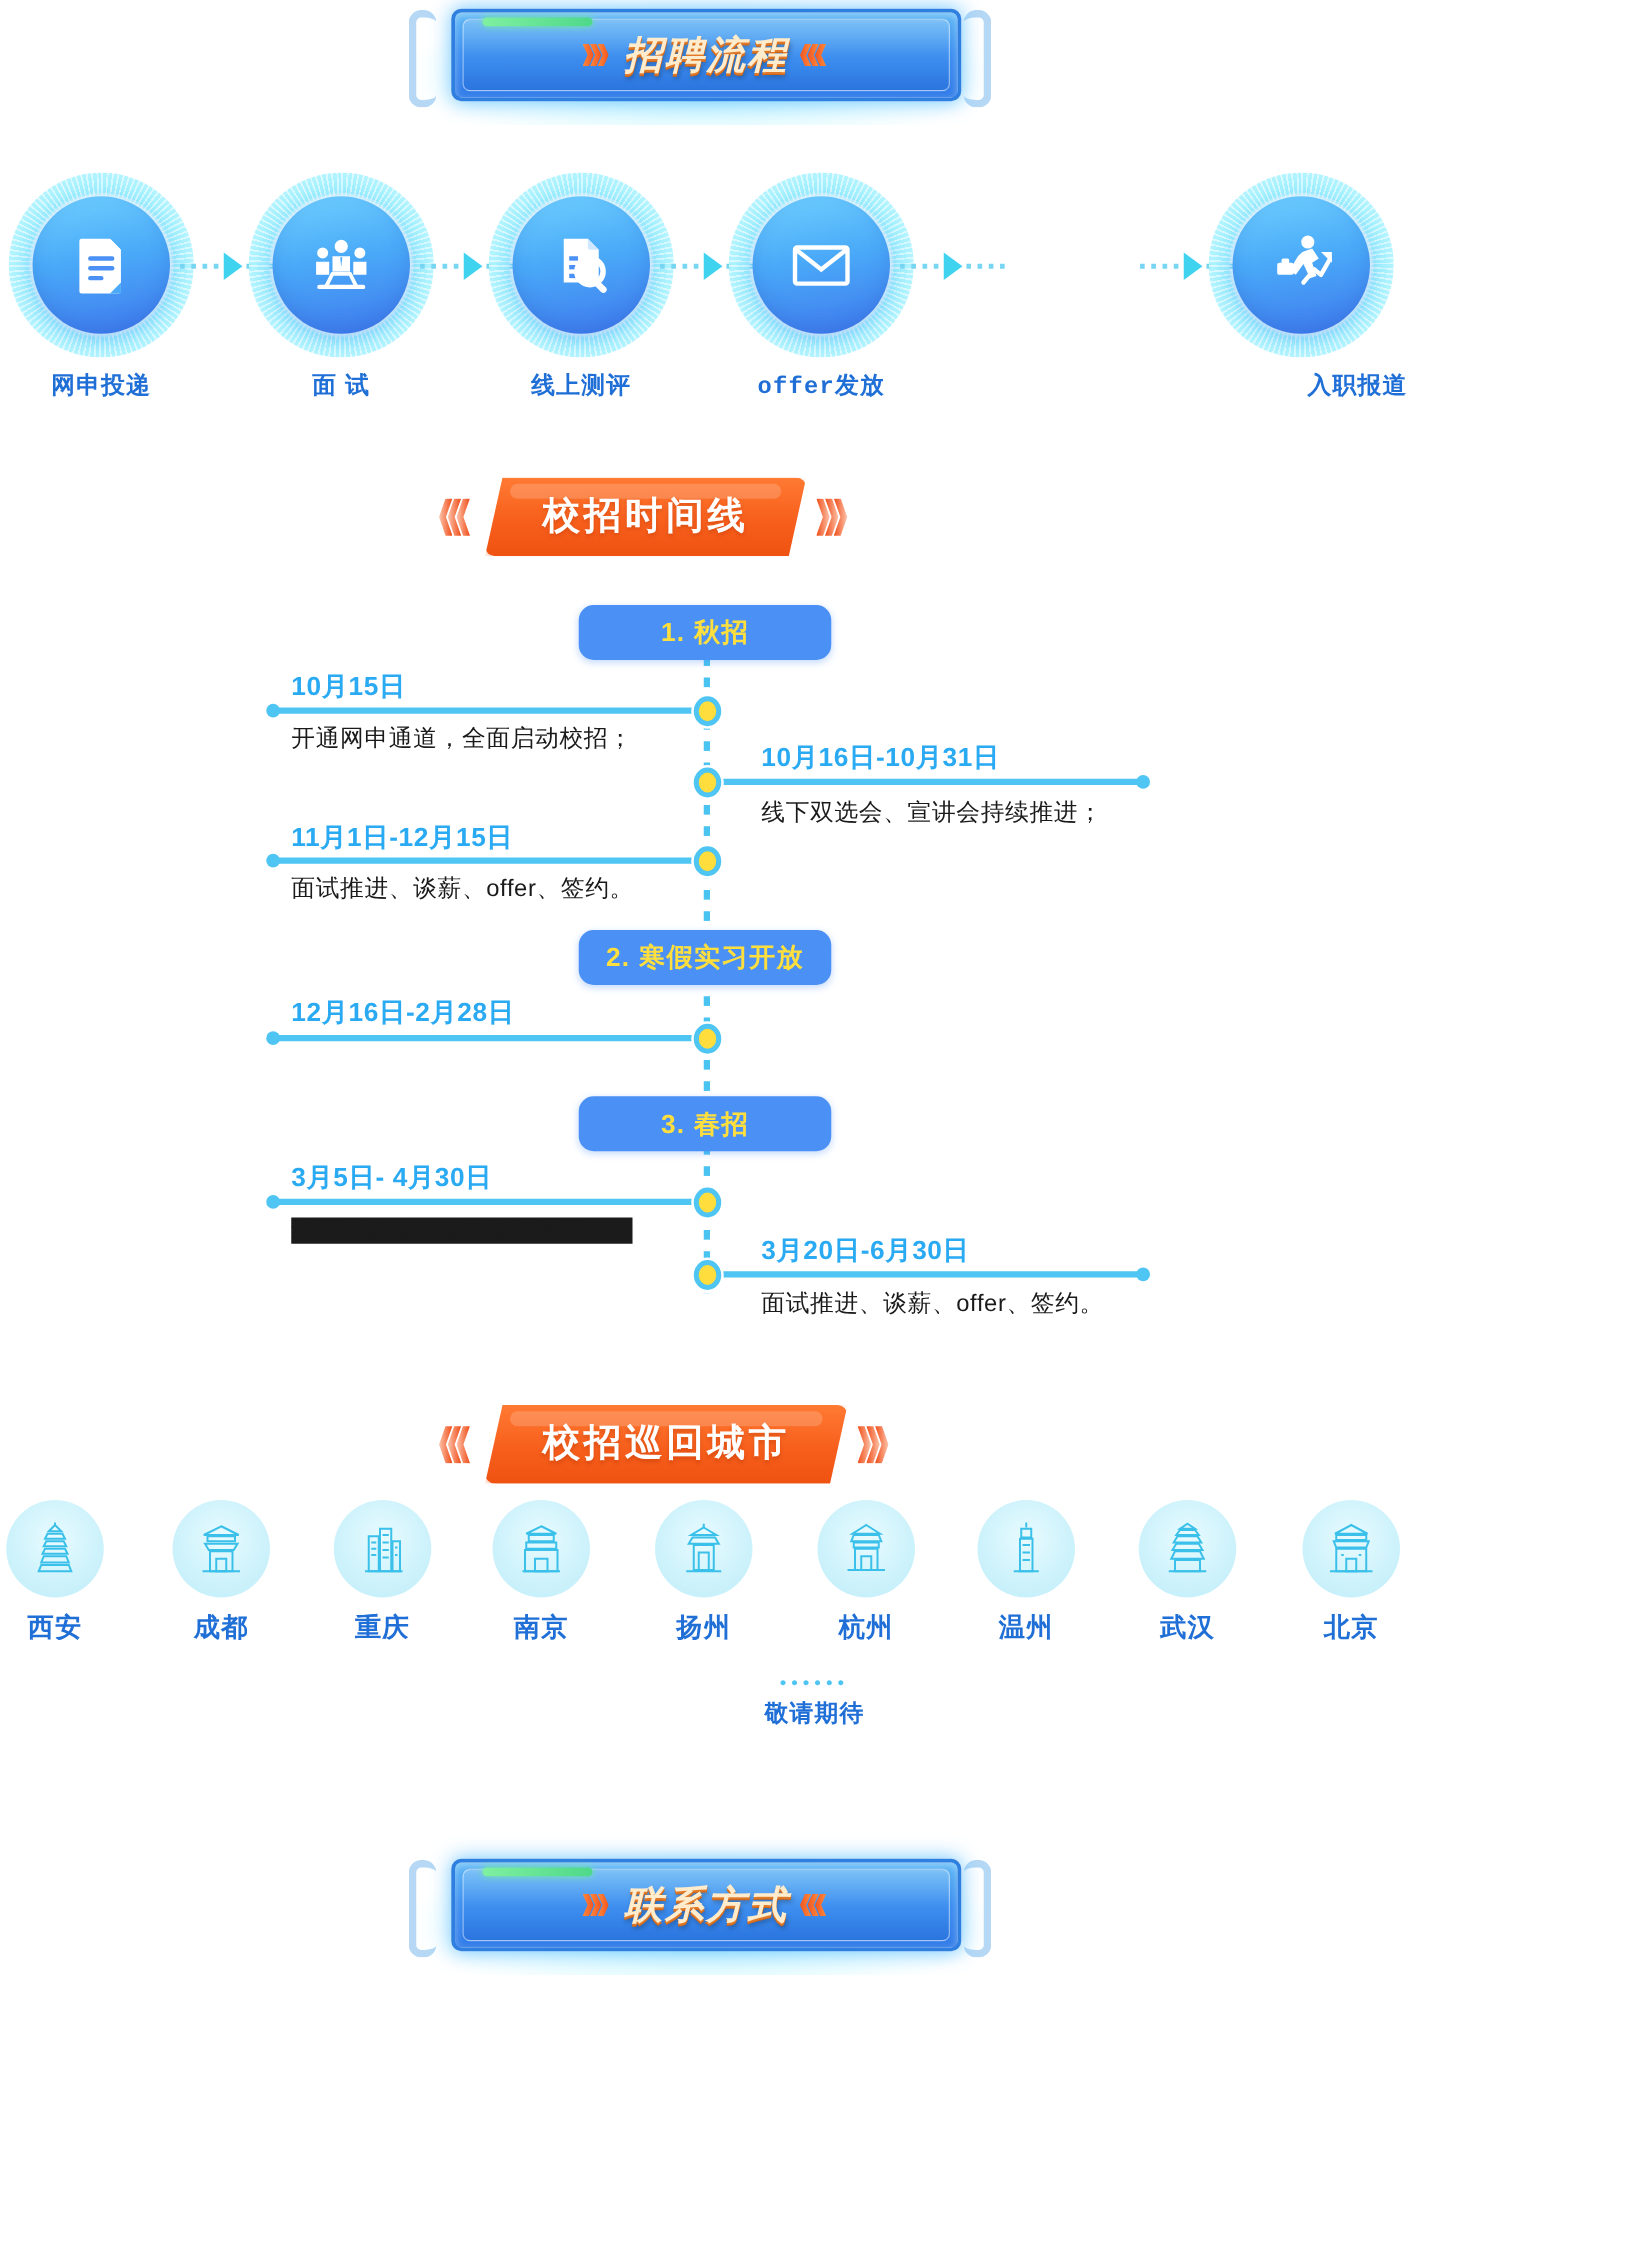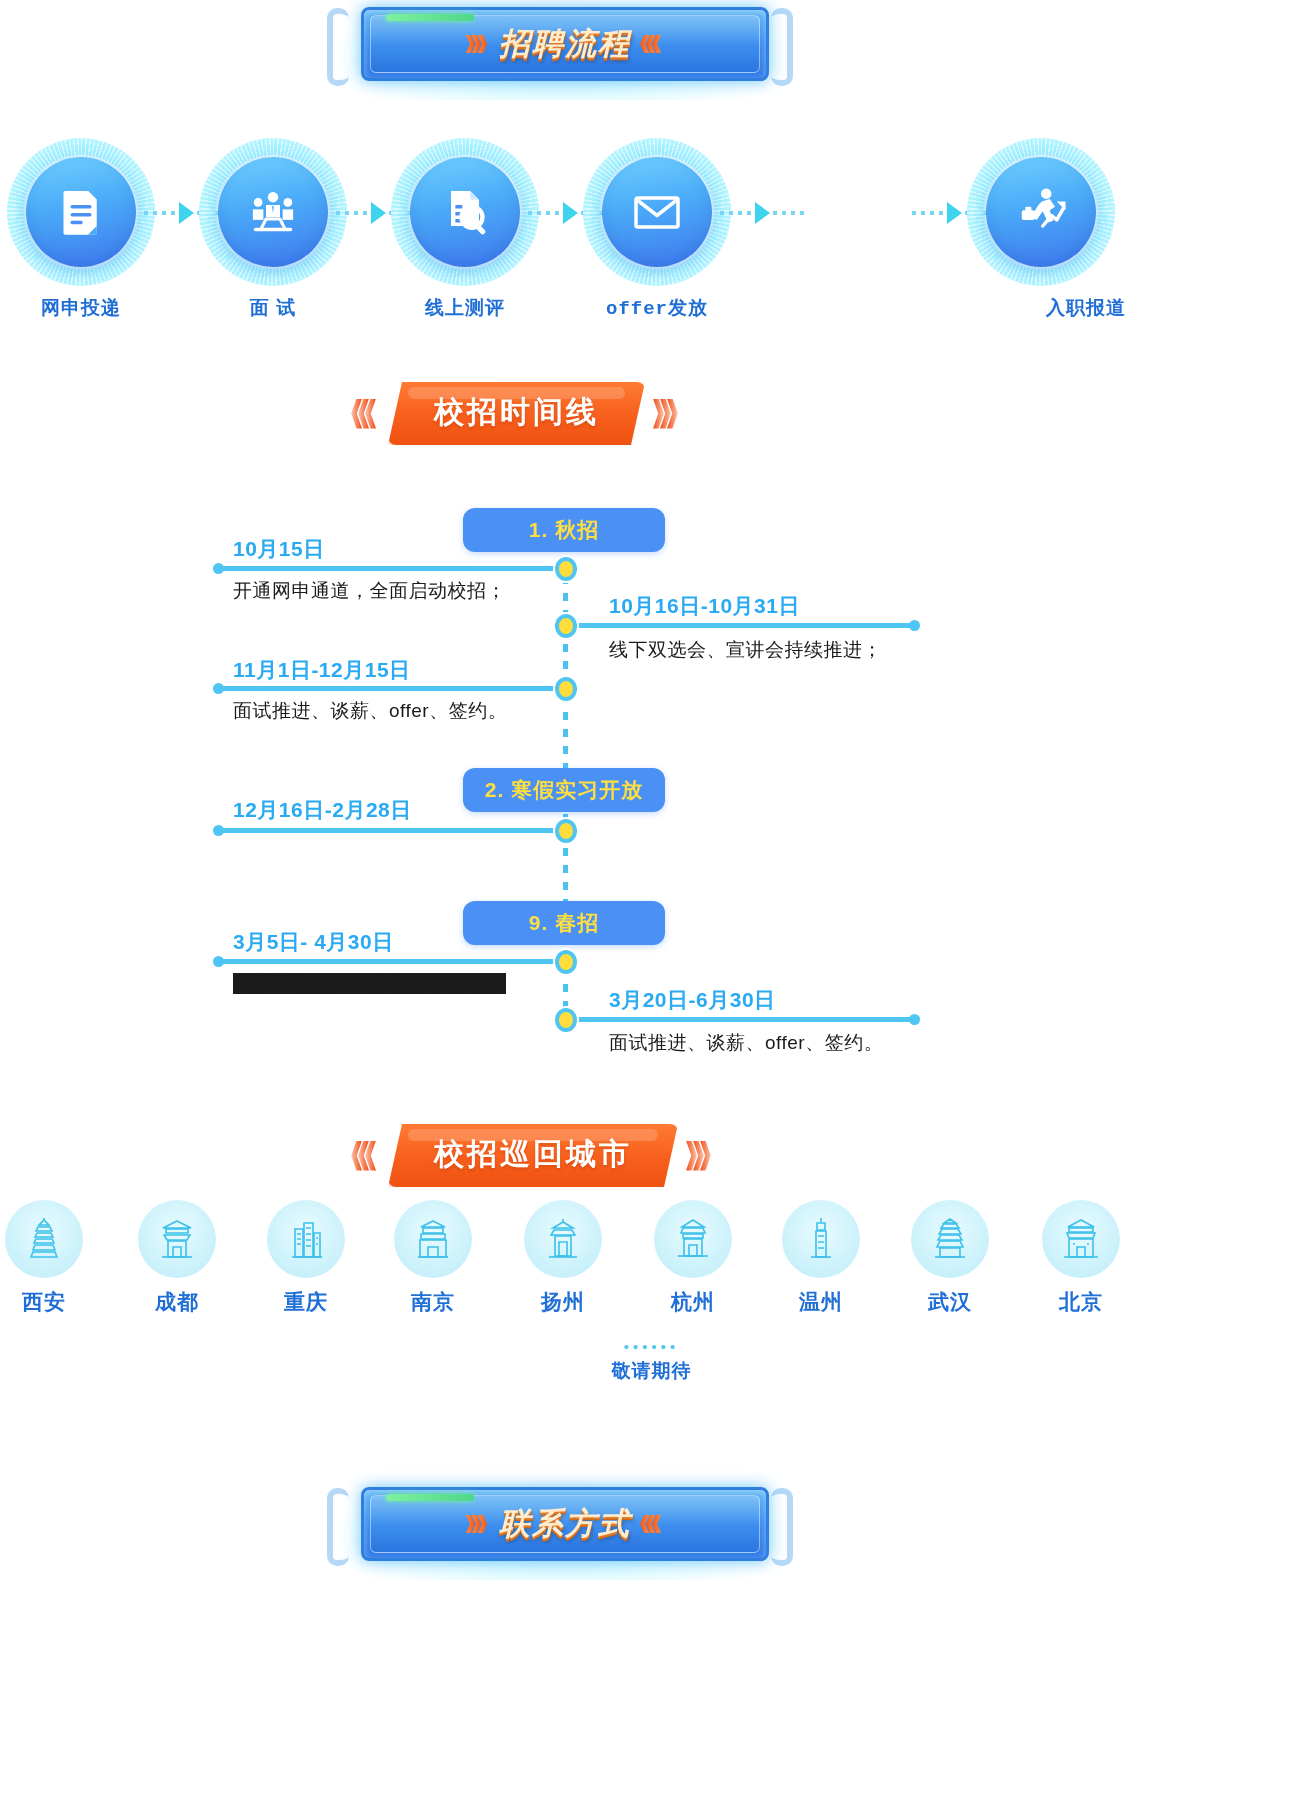--- a/index.html
+++ b/index.html
@@ -216,21 +216,20 @@
     position: absolute;
     height: 44px;
     border-radius: 12px;
     background: #4a90f5;
     display: flex; align-items: center; justify-content: center;
     color: #ffdf3d;
     font-size: 21px;
     font-weight: 700;
     letter-spacing: 1px;
     box-shadow: 0 2px 6px rgba(70,140,245,0.3);
-    margin-top: 24px;
   }
   .tl-node {
     position: absolute;
     width: 22px; height: 24px;
     border-radius: 50%;
     background: #ffdd3c;
     border: 4px solid #4ec5f2;
     box-shadow: 0 0 0 2px #ffffff;
   }
   .tl-bar {
@@ -498,21 +497,21 @@
 
   <div class="tl-pill" style="left:463px; top:744px; width:202px;">
     <span>2. 寒假实习开放</span>
   </div>
 
   <div class="tl-bar lefty" style="left:215px; top:828px; width:352px;"></div>
   <div class="tl-node" style="left:555px; top:819px;"></div>
   <div class="tl-date" style="left:233px; top:796px;">12月16日-2月28日</div>
 
   <div class="tl-pill" style="left:463px; top:877px; width:202px;">
-    <span>9. 春招</span>
+    <span>3. 春招</span>
   </div>
 
   <div class="tl-bar lefty" style="left:215px; top:959px; width:352px;"></div>
   <div class="tl-node" style="left:555px; top:950px;"></div>
   <div class="tl-date" style="left:233px; top:928px;">3月5日- 4月30日</div>
   <div class="tl-desc selected" style="left:233px; top:971px;"><span class="sel">线下双选会、宣讲会持续推进；</span></div>
 
   <div class="tl-bar righty" style="left:568px; top:1017px; width:350px;"></div>
   <div class="tl-node" style="left:555px; top:1008px;"></div>
   <div class="tl-date" style="left:609px; top:986px;">3月20日-6月30日</div>

